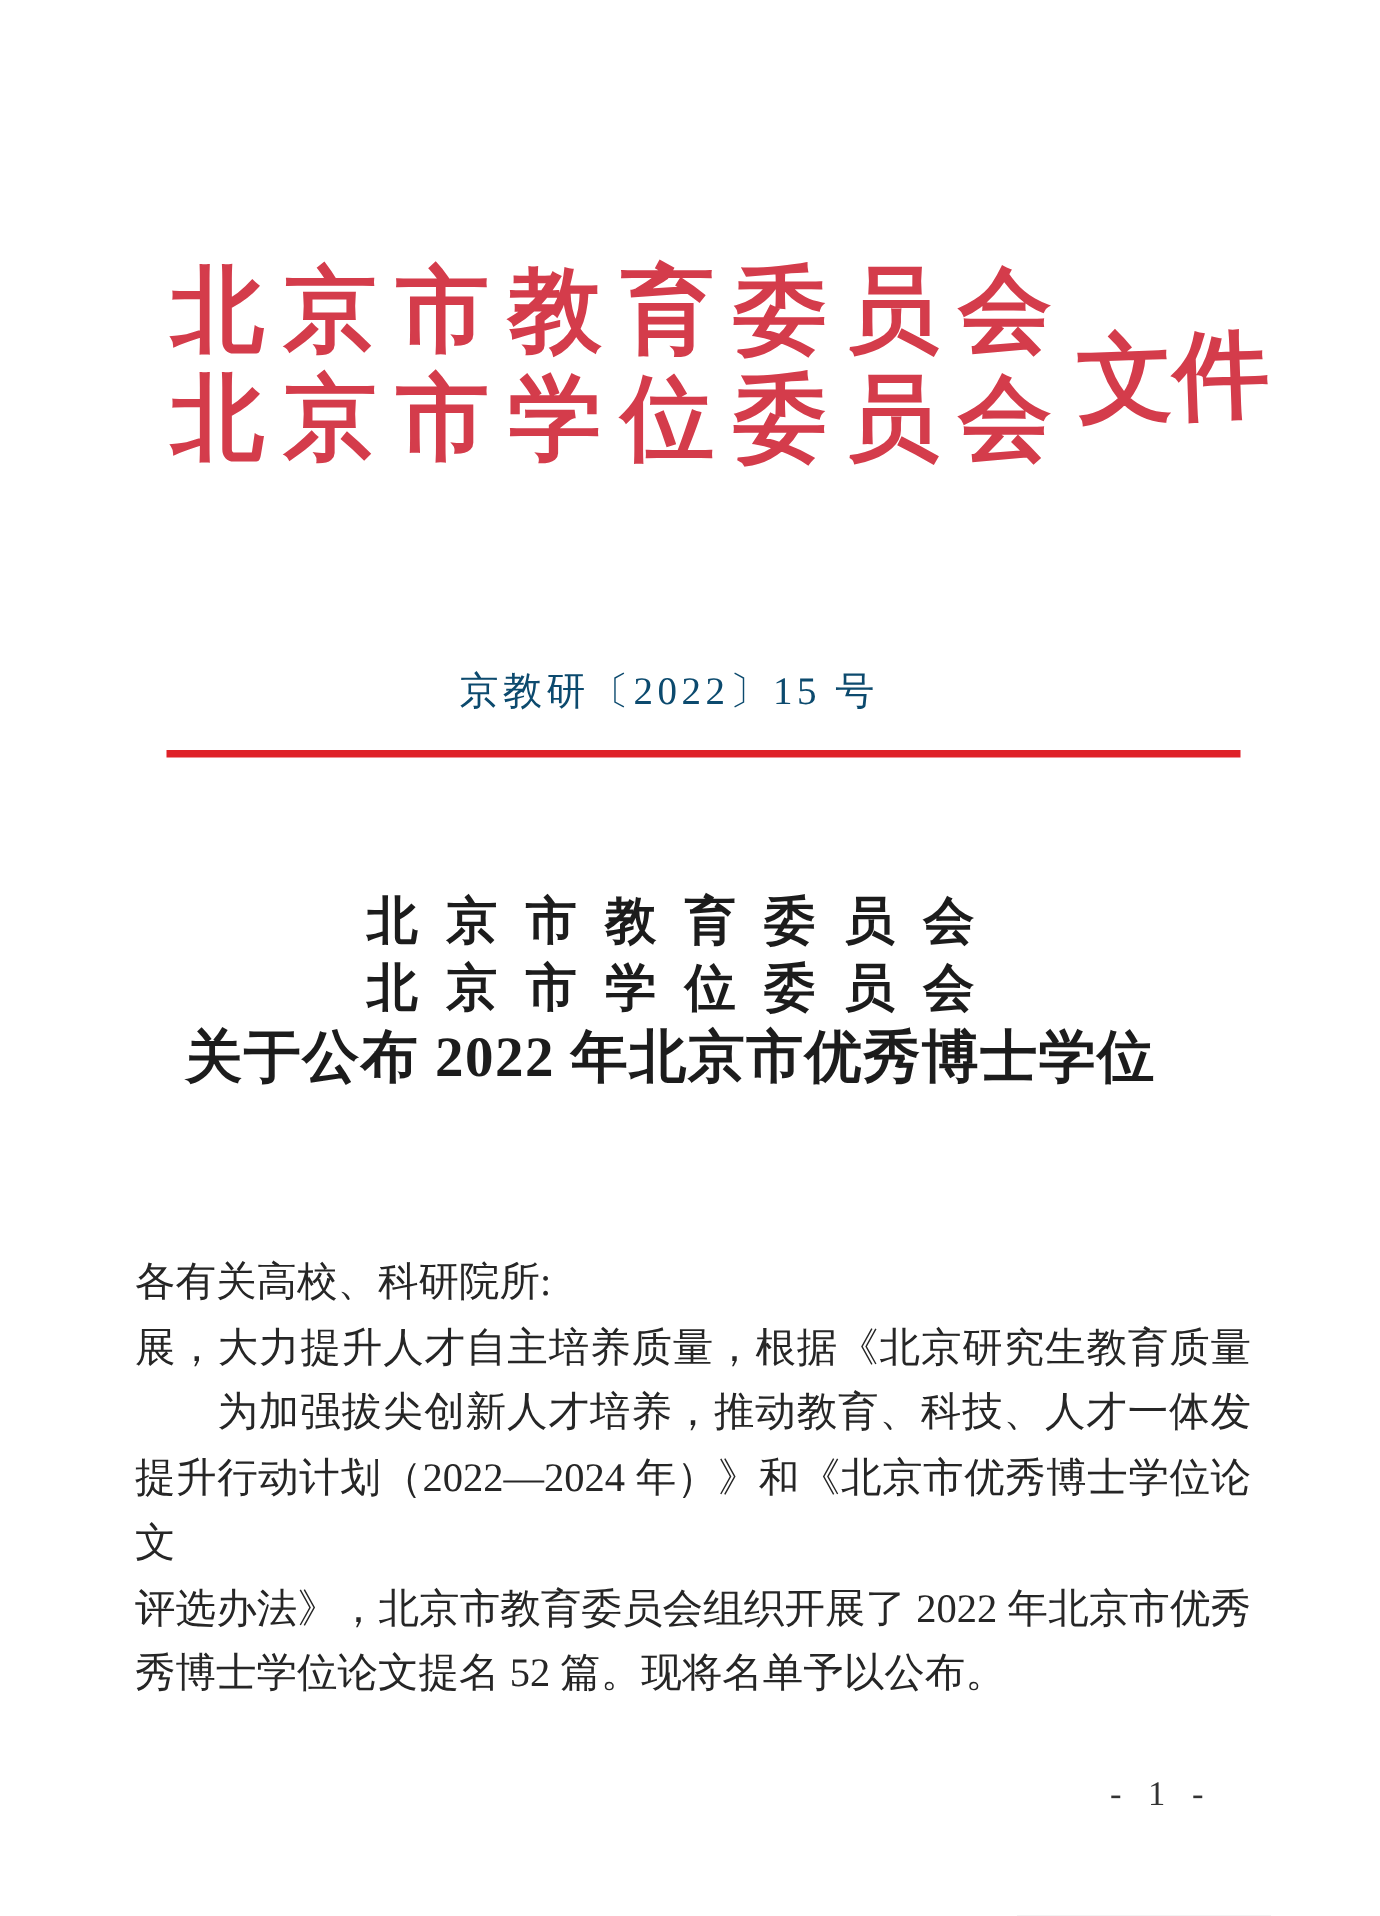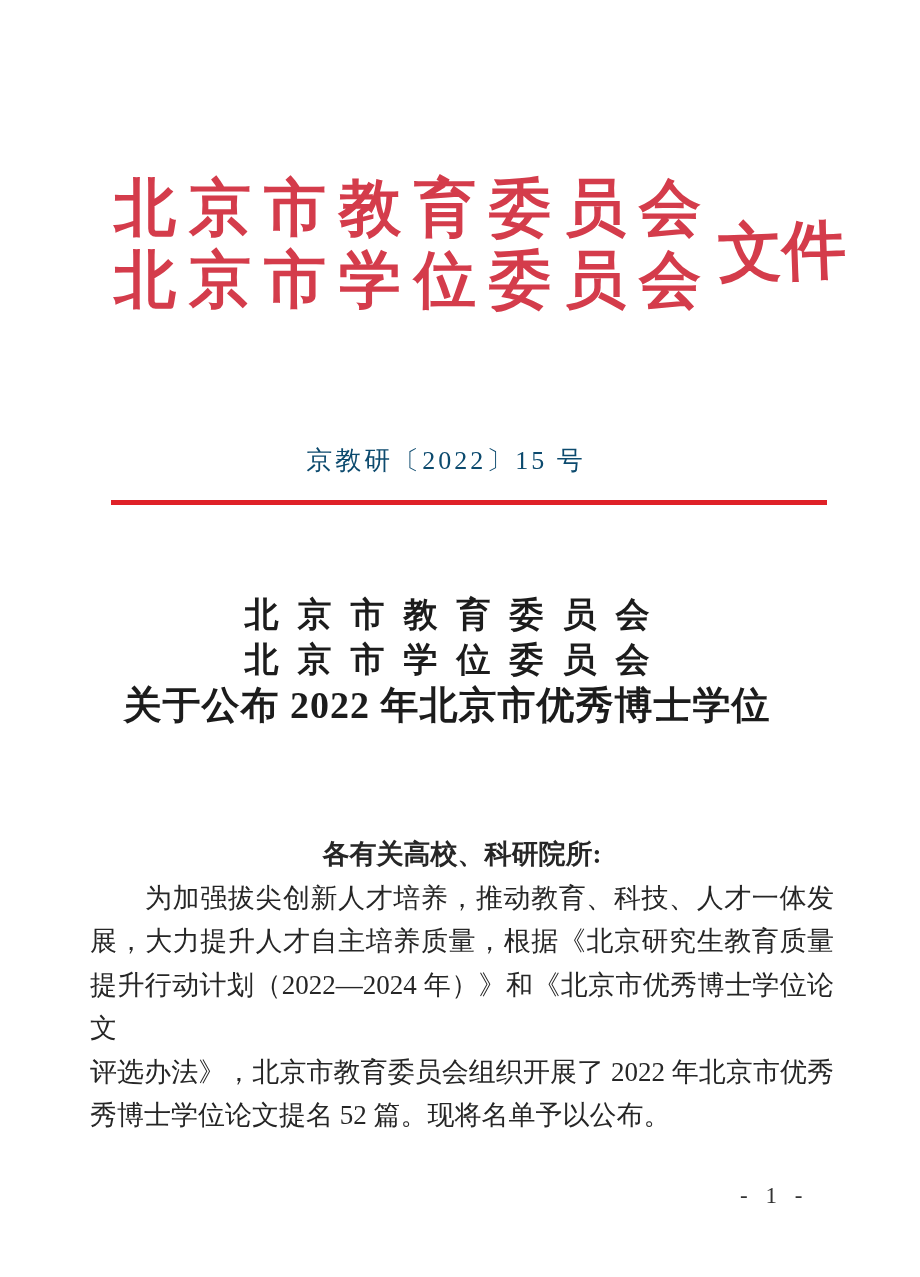--- a/index.html
+++ b/index.html
@@ -81,21 +81,21 @@
   
   .body-block {
     position: absolute;
     top: 833px;
     left: 90px;
     width: 744px;
     font-size: 27px;
     line-height: 43.5px;
     color: #262626;
   }
-  .salutation { text-align: center; font-weight: bold; }
+  .salutation { text-align: left; }
   .bline { text-align: justify; text-align-last: justify; }
   .bline.indent { padding-left: 55px; }
   .bline.last { text-align-last: left; }
 
   
   .page-number {
     position: absolute;
     top: 1183px;
     left: 740px;
     font-size: 23px;
@@ -123,22 +123,22 @@
 
   <div class="title-block">
     <div class="title-org"><span>北京市教育委员会</span></div>
     <div class="title-org"><span>北京市学位委员会</span></div>
     <div class="title-main">关于公布 2022 年北京市优秀博士学位</div>
   </div>
 
   <div class="body-block">
     <div class="salutation">各有关高校、科研院所:</div>
     <div>
+        <div class="bline">展，大力提升人才自主培养质量，根据《北京研究生教育质量</div>
         <div class="bline indent">为加强拔尖创新人才培养，推动教育、科技、人才一体发</div>
-        <div class="bline">展，大力提升人才自主培养质量，根据《北京研究生教育质量</div>
         <div class="bline">提升行动计划（2022—2024 年）》和《北京市优秀博士学位论文</div>
         <div class="bline">评选办法》，北京市教育委员会组织开展了 2022 年北京市优秀</div>
         <div class="bline last">秀博士学位论文提名 52 篇。现将名单予以公布。</div>
       </div>
   </div>
 
   <div class="page-number">- 1 -</div>
 
 </div>
 

